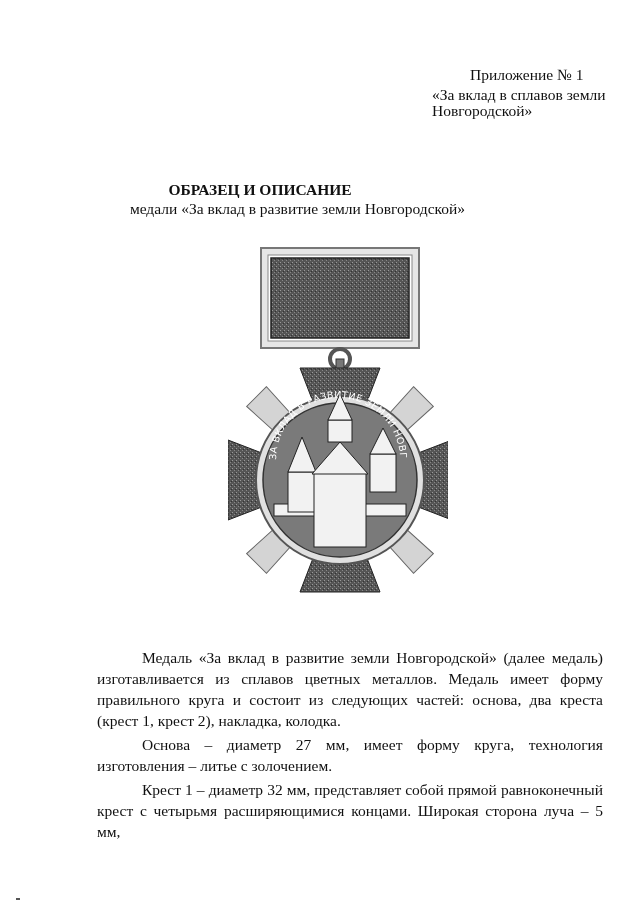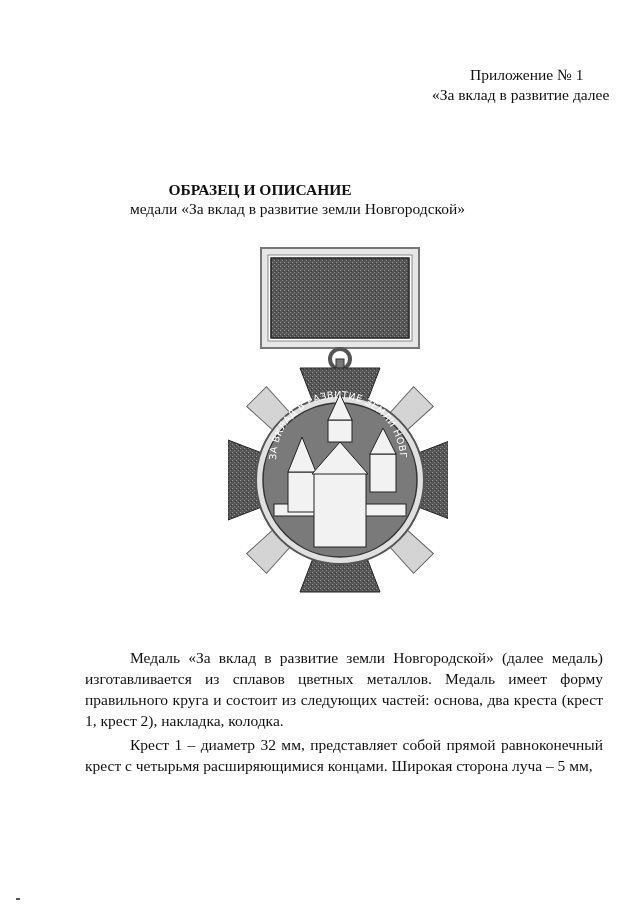--- a/index.html
+++ b/index.html
@@ -6,29 +6,30 @@
   body { width: 640px; height: 905px; position: relative; overflow: hidden;
          font-family: "Liberation Serif", "DejaVu Serif", serif; color: #111; }
   .appendix { position: absolute; left: 432px; top: 67px; font-size: 15.5px; line-height: 16.5px; }
   .appendix .num { padding-left: 38px; margin-bottom: 3px; }
   .title { position: absolute; left: 0; width: 520px; top: 181px; text-align: center;
            font-weight: bold; font-size: 15.5px; }
   .subtitle { position: absolute; left: 0; width: 595px; top: 200px; text-align: center; font-size: 15.5px; }
   .medal { position: absolute; left: 228px; top: 242px; width: 220px; height: 370px; }
   .body-text { position: absolute; left: 85px; top: 647px; width: 518px; font-size: 15.5px;
                line-height: 21px; text-align: justify; }
-  .body-text p { margin: 0 0 3px 0; text-indent: 45px; }
+  .body-text p { margin: 0 0 3px 12px; text-indent: 45px; }
   .mark { position: absolute; left: 16px; top: 898px; width: 4px; height: 2px; background: #555; }
 </style>
 </head>
 <body>
 
 <div class="appendix">
   <div class="num">Приложение № 1</div>
-  <div>«За вклад в развитие далее</div>
+  <div>«За вклад в сплавов земли</div>
+  <div>Новгородской»</div>
 </div>
 
 <div class="title">ОБРАЗЕЦ И ОПИСАНИЕ</div>
 <div class="subtitle">медали «За вклад в развитие земли Новгородской»</div>
 
 <div class="medal">
   <svg width="220" height="370" viewBox="0 0 220 370">
     <defs>
       <pattern id="grain" width="4" height="4" patternUnits="userSpaceOnUse">
         <rect width="4" height="4" fill="#555"></rect>
@@ -77,16 +78,17 @@
     </g>
 
     <text font-family="DejaVu Sans, sans-serif" font-size="9.5" fill="#fff" letter-spacing="0.4">
       <textPath href="#arc" startOffset="0">ЗА ВКЛАД В РАЗВИТИЕ ЗЕМЛИ НОВГОРОДСКОЙ</textPath>
     </text>
   </svg>
 </div>
 
 <div class="body-text">
   <p>Медаль «За вклад в развитие земли Новгородской» (далее медаль) изготавливается из сплавов цветных металлов. Медаль имеет форму правильного круга и состоит из следующих частей: основа, два креста (крест 1, крест 2), накладка, колодка.</p>
+  <p>Основа – диаметр 27 мм, имеет форму круга, технология изготовления – литье с золочением.</p>
   <p>Крест 1 – диаметр 32 мм, представляет собой прямой равноконечный крест с четырьмя расширяющимися концами. Широкая сторона луча – 5 мм,</p>
 </div>
 
 <div class="mark"></div>
 
 </body></html>

